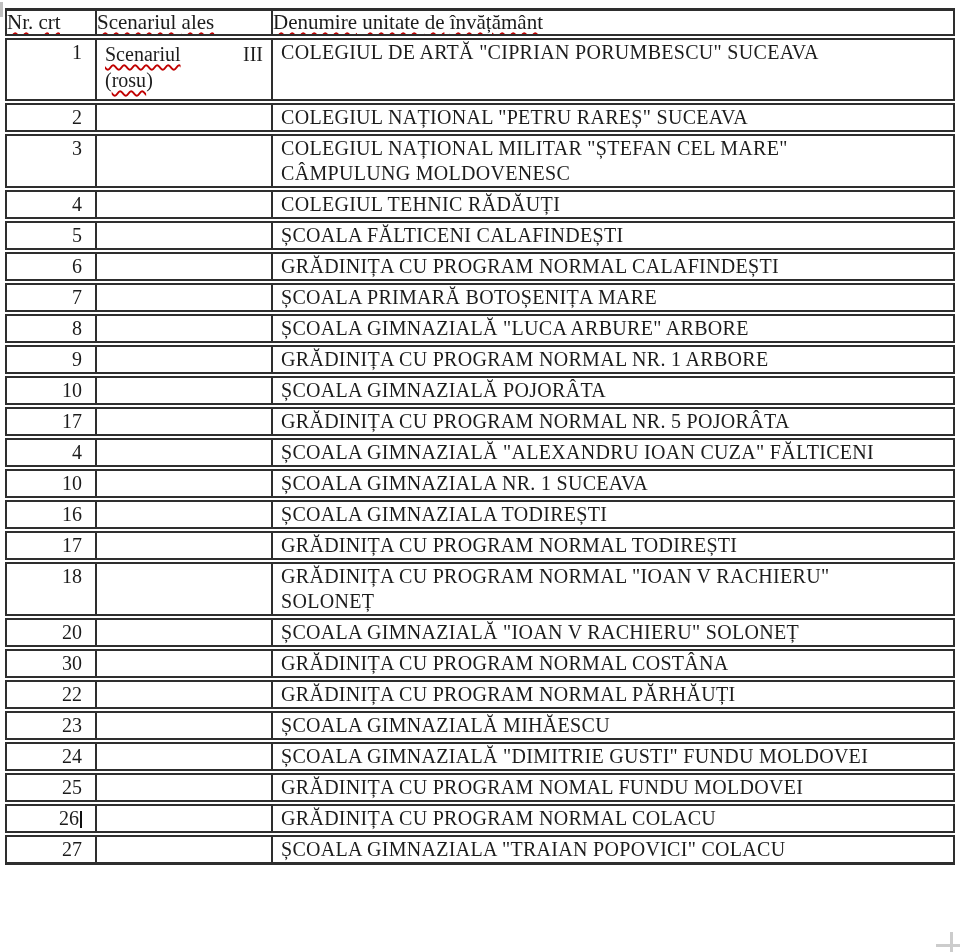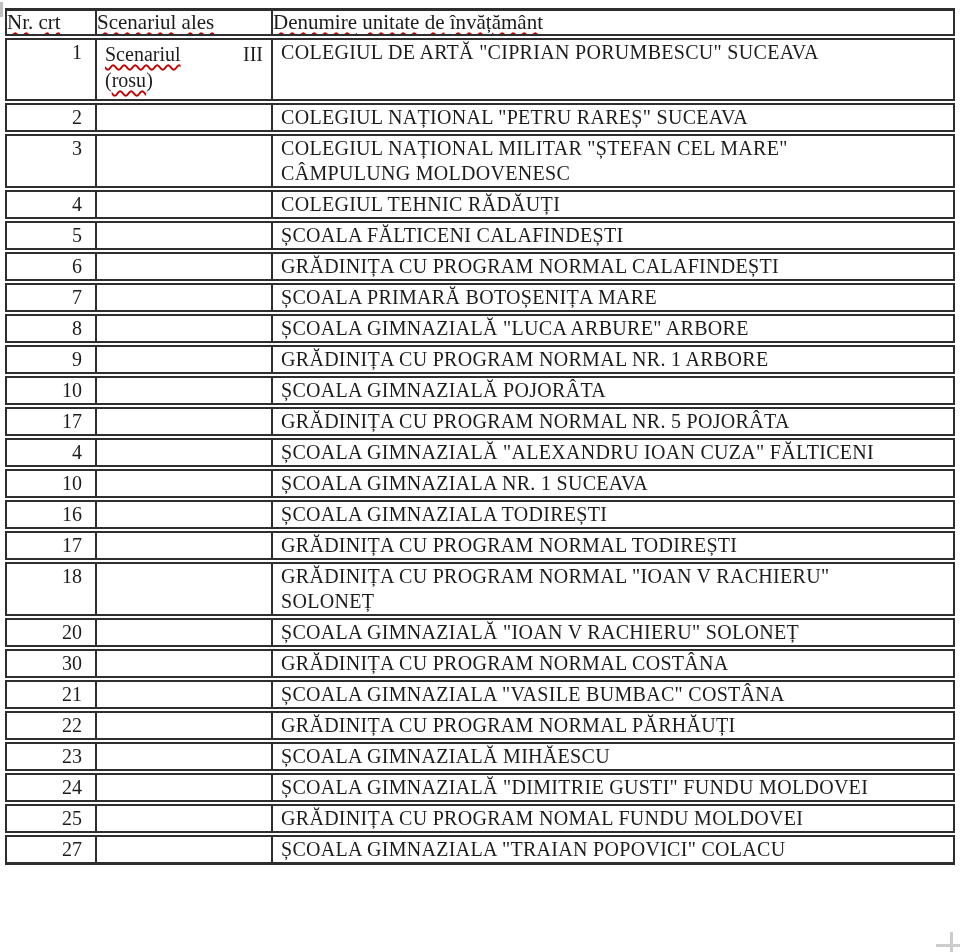--- a/index.html
+++ b/index.html
@@ -209,25 +209,20 @@
     <td class="scen-cell"></td>
     <td class="name-cell"><span>ȘCOALA GIMNAZIALĂ "IOAN V RACHIERU" SOLONEȚ</span></td>
   </tr>
 
   <tr>
     <td class="nr-cell"><span class="nr">30</span></td>
     <td class="scen-cell"></td>
     <td class="name-cell"><span>GRĂDINIȚA CU PROGRAM NORMAL COSTÂNA</span></td>
   </tr>
 
-  <tr>
-    <td class="nr-cell"><span class="nr">21</span></td>
-    <td class="scen-cell"></td>
-    <td class="name-cell"><span>ȘCOALA GIMNAZIALA "VASILE BUMBAC" COSTÂNA</span></td>
-  </tr>
 
   <tr>
     <td class="nr-cell"><span class="nr">22</span></td>
     <td class="scen-cell"></td>
     <td class="name-cell"><span>GRĂDINIȚA CU PROGRAM NORMAL PĂRHĂUȚI</span></td>
   </tr>
 
   <tr>
     <td class="nr-cell"><span class="nr">23</span></td>
     <td class="scen-cell"></td>
@@ -239,20 +234,25 @@
     <td class="scen-cell"></td>
     <td class="name-cell"><span>ȘCOALA GIMNAZIALĂ "DIMITRIE GUSTI" FUNDU MOLDOVEI</span></td>
   </tr>
 
   <tr>
     <td class="nr-cell"><span class="nr">25</span></td>
     <td class="scen-cell"></td>
     <td class="name-cell"><span>GRĂDINIȚA CU PROGRAM NOMAL FUNDU MOLDOVEI</span></td>
   </tr>
 
+  <tr>
+    <td class="nr-cell"><span class="nr">26</span><span class="caret"></span></td>
+    <td class="scen-cell"></td>
+    <td class="name-cell"><span>GRĂDINIȚA CU PROGRAM NORMAL COLACU</span></td>
+  </tr>
 
   <tr>
     <td class="nr-cell"><span class="nr">27</span></td>
     <td class="scen-cell"></td>
     <td class="name-cell"><span>ȘCOALA GIMNAZIALA "TRAIAN POPOVICI" COLACU</span></td>
   </tr>
 
 </tbody>
 </table>
 

